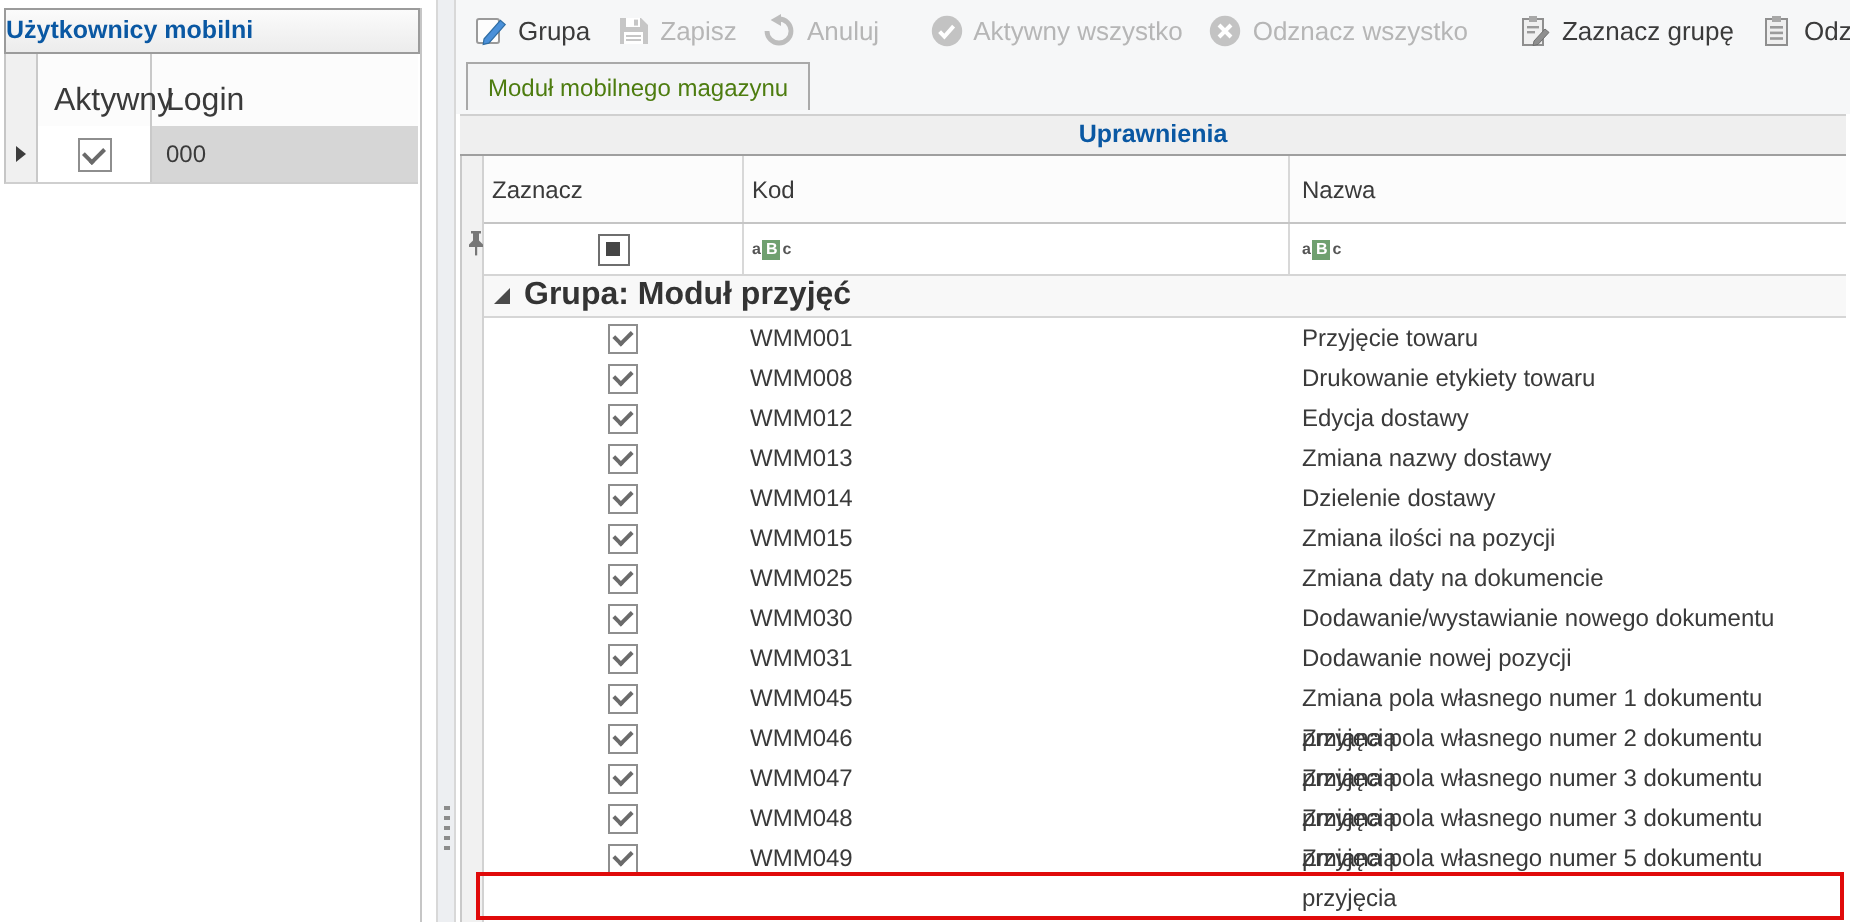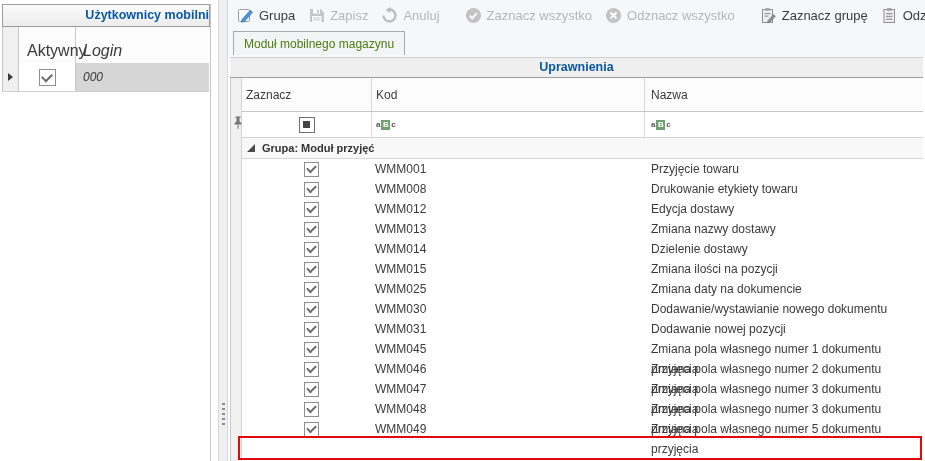--- a/index.html
+++ b/index.html
@@ -3,29 +3,29 @@
 <meta charset="utf-8">
 <style>
   :root{ --accent:#0a58a3; --red:#e00a0a; --txt:#3a3a3a; --dis:#b6b6b6; }
   html,body{margin:0;padding:0;background:#fff;}
   #app{position:relative;width:925px;height:461px;background:#fff;overflow:hidden;
        font-family:"Liberation Sans",sans-serif;color:var(--txt);}
 
   
   .lp-header{position:absolute;left:2px;top:4px;width:206px;height:21px;border:1px solid #9b9b9b;
     background:linear-gradient(#fbfbfb,#ececec);color:var(--accent);font-weight:bold;font-size:12.5px;
-    text-align:right;line-height:21px;}
+    text-align:left;line-height:21px;}
   .lp-colhdr{position:absolute;left:2px;top:27px;width:207px;height:48px;display:flex;background:#fcfcfc;
     border-left:1px solid #c6c6c6;border-bottom:1px solid #c2c2c2;box-sizing:border-box;font-size:16px;}
   .lp-row{position:absolute;left:2px;top:63px;width:207px;height:29px;display:flex;background:#fff;
     border-left:1px solid #c6c6c6;border-bottom:1px solid #cfcfcf;box-sizing:border-box;font-size:12px;}
   .lp-ind{width:15px;background:#f0f0f0;border-right:1px solid #c9c9c9;display:flex;align-items:center;justify-content:center;}
   .lp-c1{width:57px;border-right:1px solid #c9c9c9;display:flex;align-items:center;padding-left:8px;box-sizing:border-box;}
   .lp-row .lp-c1{justify-content:center;padding-left:0;}
-  .lp-c2{flex:1;display:flex;align-items:center;padding-left:7px;font-style:italic;}
+  .lp-c2{flex:1;display:flex;align-items:center;padding-left:7px;}
   .lp-row .lp-c2{background:#d6d6d6;}
   .lp-rborder{position:absolute;left:210px;top:4px;width:1px;height:457px;background:#c6c6c6;}
   .row-arrow{width:0;height:0;border-left:5px solid #3c3c3c;border-top:4px solid transparent;border-bottom:4px solid transparent;}
 
   
   .splitter{position:absolute;left:218px;top:0;width:10px;height:461px;background:#edeff2;
     border-left:1px solid #d8d8d8;border-right:1px solid #d8d8d8;box-sizing:border-box;}
   .grip{position:absolute;left:3px;top:403px;display:flex;flex-direction:column;gap:3px;}
   .grip i{width:3px;height:2px;background:#8c8c8c;}
 
@@ -50,21 +50,21 @@
   .g-hdr{position:absolute;left:242px;top:78px;width:681px;height:34px;display:flex;background:#fcfcfc;
     border-bottom:1px solid #c5c5c5;box-sizing:border-box;font-size:12px;}
   .g-flt{position:absolute;left:242px;top:112px;width:681px;height:26px;display:flex;background:#fff;
     border-bottom:1px solid #d5d5d5;box-sizing:border-box;}
   .c1{width:130px;border-right:1px solid #d8d8d8;display:flex;align-items:center;padding-left:4px;box-sizing:border-box;}
   .c2{width:273px;border-right:1px solid #d8d8d8;display:flex;align-items:center;padding-left:4px;box-sizing:border-box;}
   .c3{flex:1;display:flex;align-items:center;padding-left:6px;}
   .g-flt .c1{justify-content:center;padding-left:0;}
   .pin{position:absolute;left:233px;top:115px;}
   .g-grp{position:absolute;left:242px;top:138px;width:681px;height:21px;background:#f8f8f8;
-    border-bottom:1px solid #d6d6d6;display:flex;align-items:center;font-size:11px;font-weight:bold;
+    border-bottom:1px solid #d6d6d6;display:flex;align-items:center;font-size:16px;font-weight:bold;
     color:#333;padding-left:5px;box-sizing:border-box;}
   .tri{width:0;height:0;border-left:8px solid transparent;border-bottom:8px solid #4a4a4a;margin-right:7px;}
   .g-rows{position:absolute;left:242px;top:159px;width:681px;}
   .grow{height:20px;position:relative;font-size:12px;color:var(--txt);}
   .grow .cb{position:absolute;left:62px;top:3px;}
   .grow .code{position:absolute;left:133px;top:0;line-height:20px;}
   .grow .nm{position:absolute;left:409px;top:0;line-height:20px;}
   .hl{position:absolute;left:238px;width:684px;height:24px;border:2px solid var(--red);
     box-sizing:border-box;pointer-events:none;display:none;}
 
@@ -147,21 +147,21 @@
         <span>Anuluj</span>
       </div>
       <div class="tb-sep"></div>
       <div class="tb-btn disabled">
         <span class="tb-ico">
           <svg width="17" height="17" viewBox="0 0 17 17">
             <circle cx="8.5" cy="8.5" r="7.6" fill="#c3c3c3"></circle>
             <path d="M4.8 8.8 l2.4 2.5 4.6 -5.2" stroke="#fff" stroke-width="2" fill="none"></path>
           </svg>
         </span>
-        <span>Zaznacz wszystko</span>
+        <span>Aktywny wszystko</span>
       </div>
       <div class="tb-btn disabled">
         <span class="tb-ico">
           <svg width="17" height="17" viewBox="0 0 17 17">
             <circle cx="8.5" cy="8.5" r="7.6" fill="#c3c3c3"></circle>
             <path d="M5.5 5.5 l6 6 M11.5 5.5 l-6 6" stroke="#fff" stroke-width="2"></path>
           </svg>
         </span>
         <span>Odznacz wszystko</span>
       </div>

